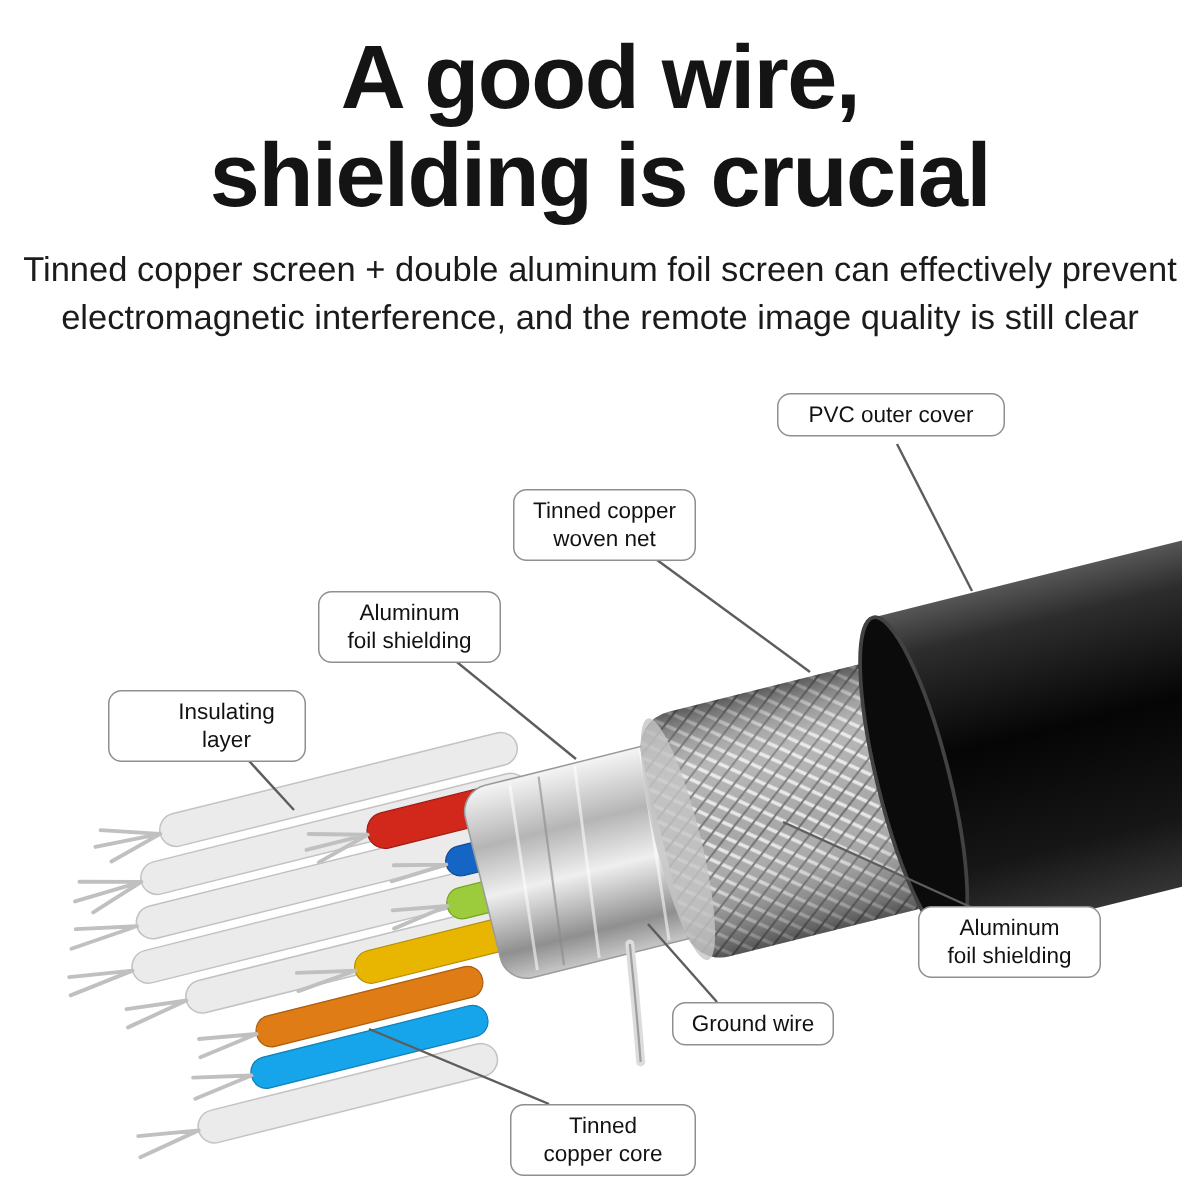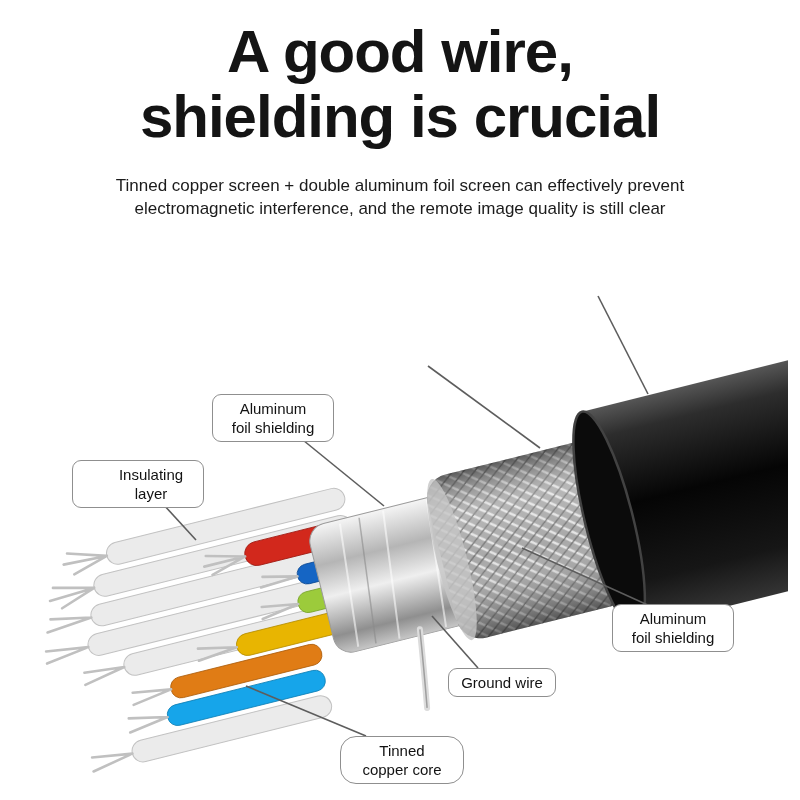--- a/index.html
+++ b/index.html
@@ -3,36 +3,36 @@
 <meta charset="utf-8">
 <style>
   html,body{margin:0;padding:0;background:#fff;}
   .canvas{
     position:relative;width:788px;height:800px;background:#ffffff;overflow:hidden;
     font-family:"Liberation Sans", sans-serif;color:#161616;
   }
   .title-block{position:absolute;top:20px;left:0;width:800px;text-align:center;z-index:3;}
   .title-line{font-size:60px;font-weight:900;line-height:1.08;letter-spacing:-1px;color:#141414;}
   .subtitle{
-    margin-top:24px;font-size:17px;line-height:1.4;color:#1b1b1b;
+    margin-top:13px;font-size:23px;line-height:1.4;color:#1b1b1b;
     white-space:pre-line;font-weight:400;
   }
   svg.cable{position:absolute;left:0;top:0;z-index:1;}
   .callout{
     position:absolute;z-index:2;background:#ffffff;border:1.6px solid #8f8f8f;border-radius:9px;
     font-size:15px;line-height:1.28;color:#121212;text-align:center;
     padding:4px 10px;box-sizing:border-box;white-space:pre-line;
   }
   .lb1{left:518px;top:262px;width:152px;}
   .lb2{left:342px;top:326px;width:122px;}
   .lb3{left:212px;top:394px;width:122px;}
   .lb4{left:72px;top:460px;width:132px;padding-left:36px;}
   .lb5{left:612px;top:604px;width:122px;}
   .lb6{left:448px;top:668px;width:108px;text-align:center;}
-  .lb7{left:340px;top:736px;width:124px;border-radius:16px;}
+  .lb7{left:340px;top:736px;width:124px;}
 </style>
 </head>
 <body>
 
 <div class="canvas">
 
   <div class="title-block">
     <div class="title-line">A good wire,</div>
     <div class="title-line">shielding is crucial</div>
     <div class="subtitle">Tinned copper screen + double aluminum foil screen can effectively prevent
@@ -130,20 +130,23 @@
       <line x1="598" y1="296" x2="648" y2="394"></line>
       <line x1="428" y1="366" x2="540" y2="448"></line>
       <line x1="298" y1="436" x2="384" y2="506"></line>
       <line x1="152" y1="492" x2="196" y2="540"></line>
       <line x1="650" y1="606" x2="522" y2="548"></line>
       <line x1="478" y1="668" x2="432" y2="616"></line>
       <line x1="366" y1="736" x2="246" y2="686"></line>
     </g>
   </svg>
 
+  <div class="callout lb1">PVC outer cover</div>
+  <div class="callout lb2">Tinned copper
+woven net</div>
   <div class="callout lb3">Aluminum
 foil shielding</div>
   <div class="callout lb4">Insulating layer</div>
   <div class="callout lb5">Aluminum
 foil shielding</div>
   <div class="callout lb6">Ground wire</div>
   <div class="callout lb7">Tinned
 copper core</div>
 
 </div>

